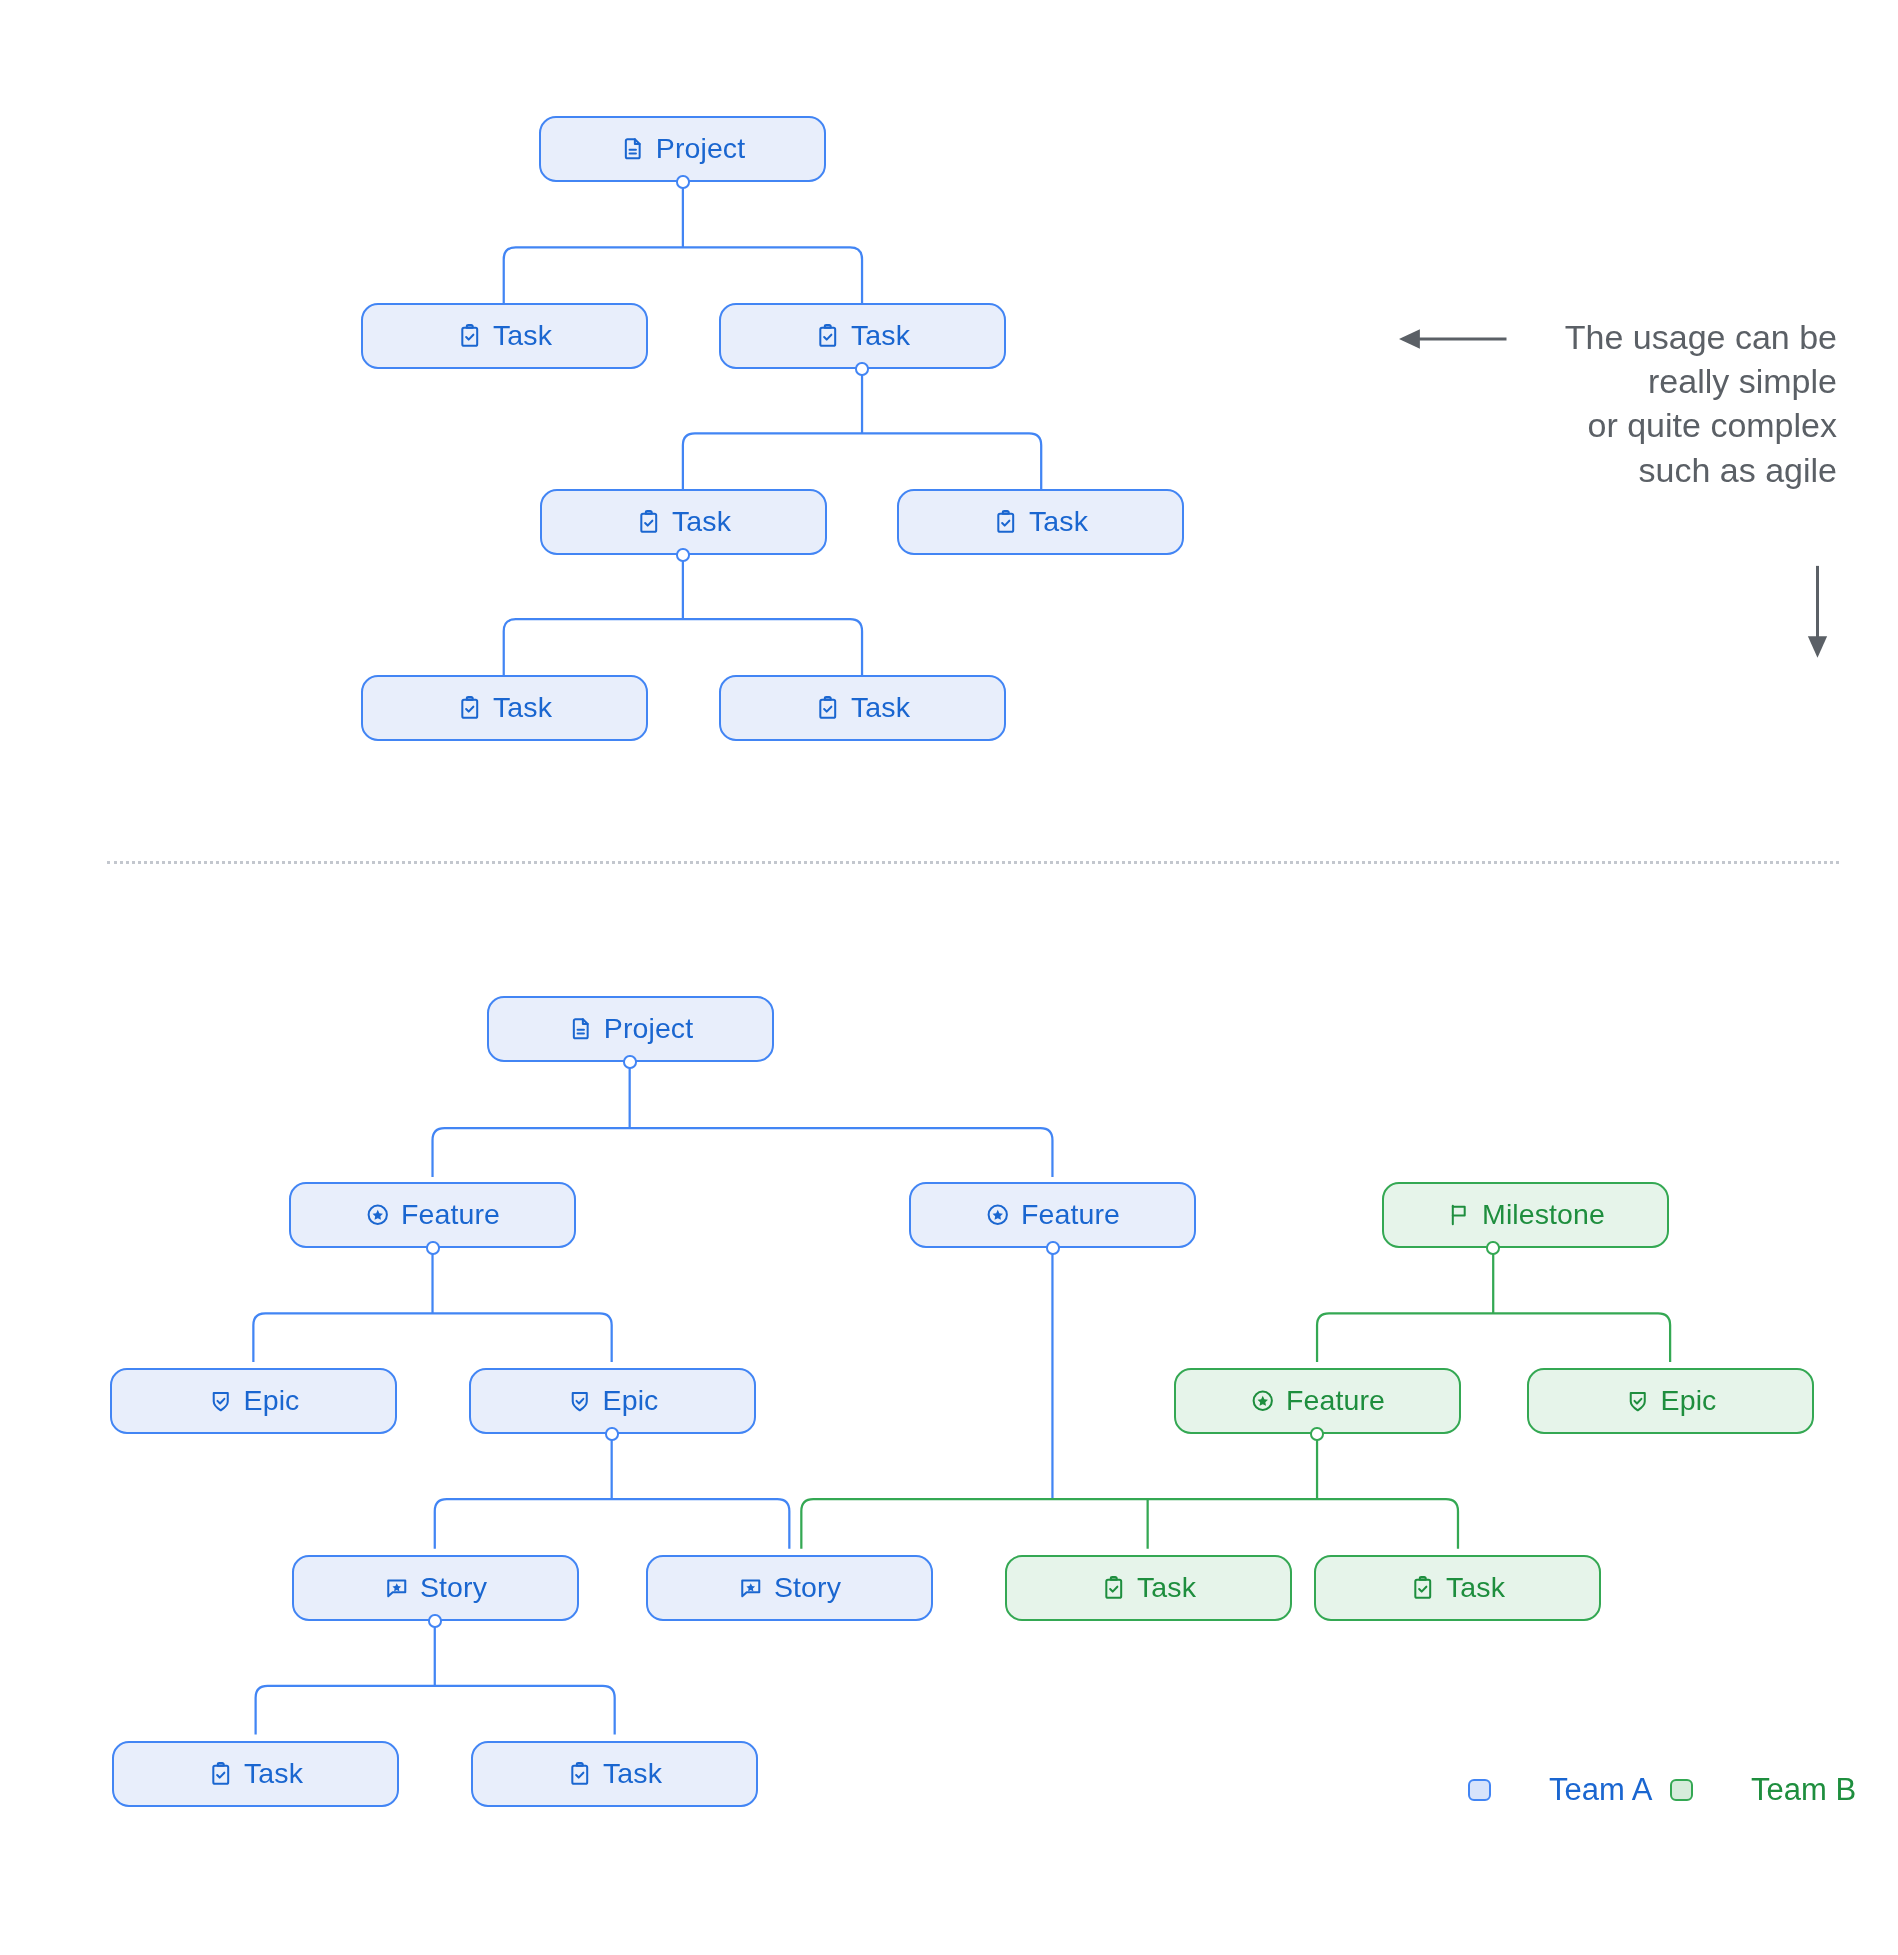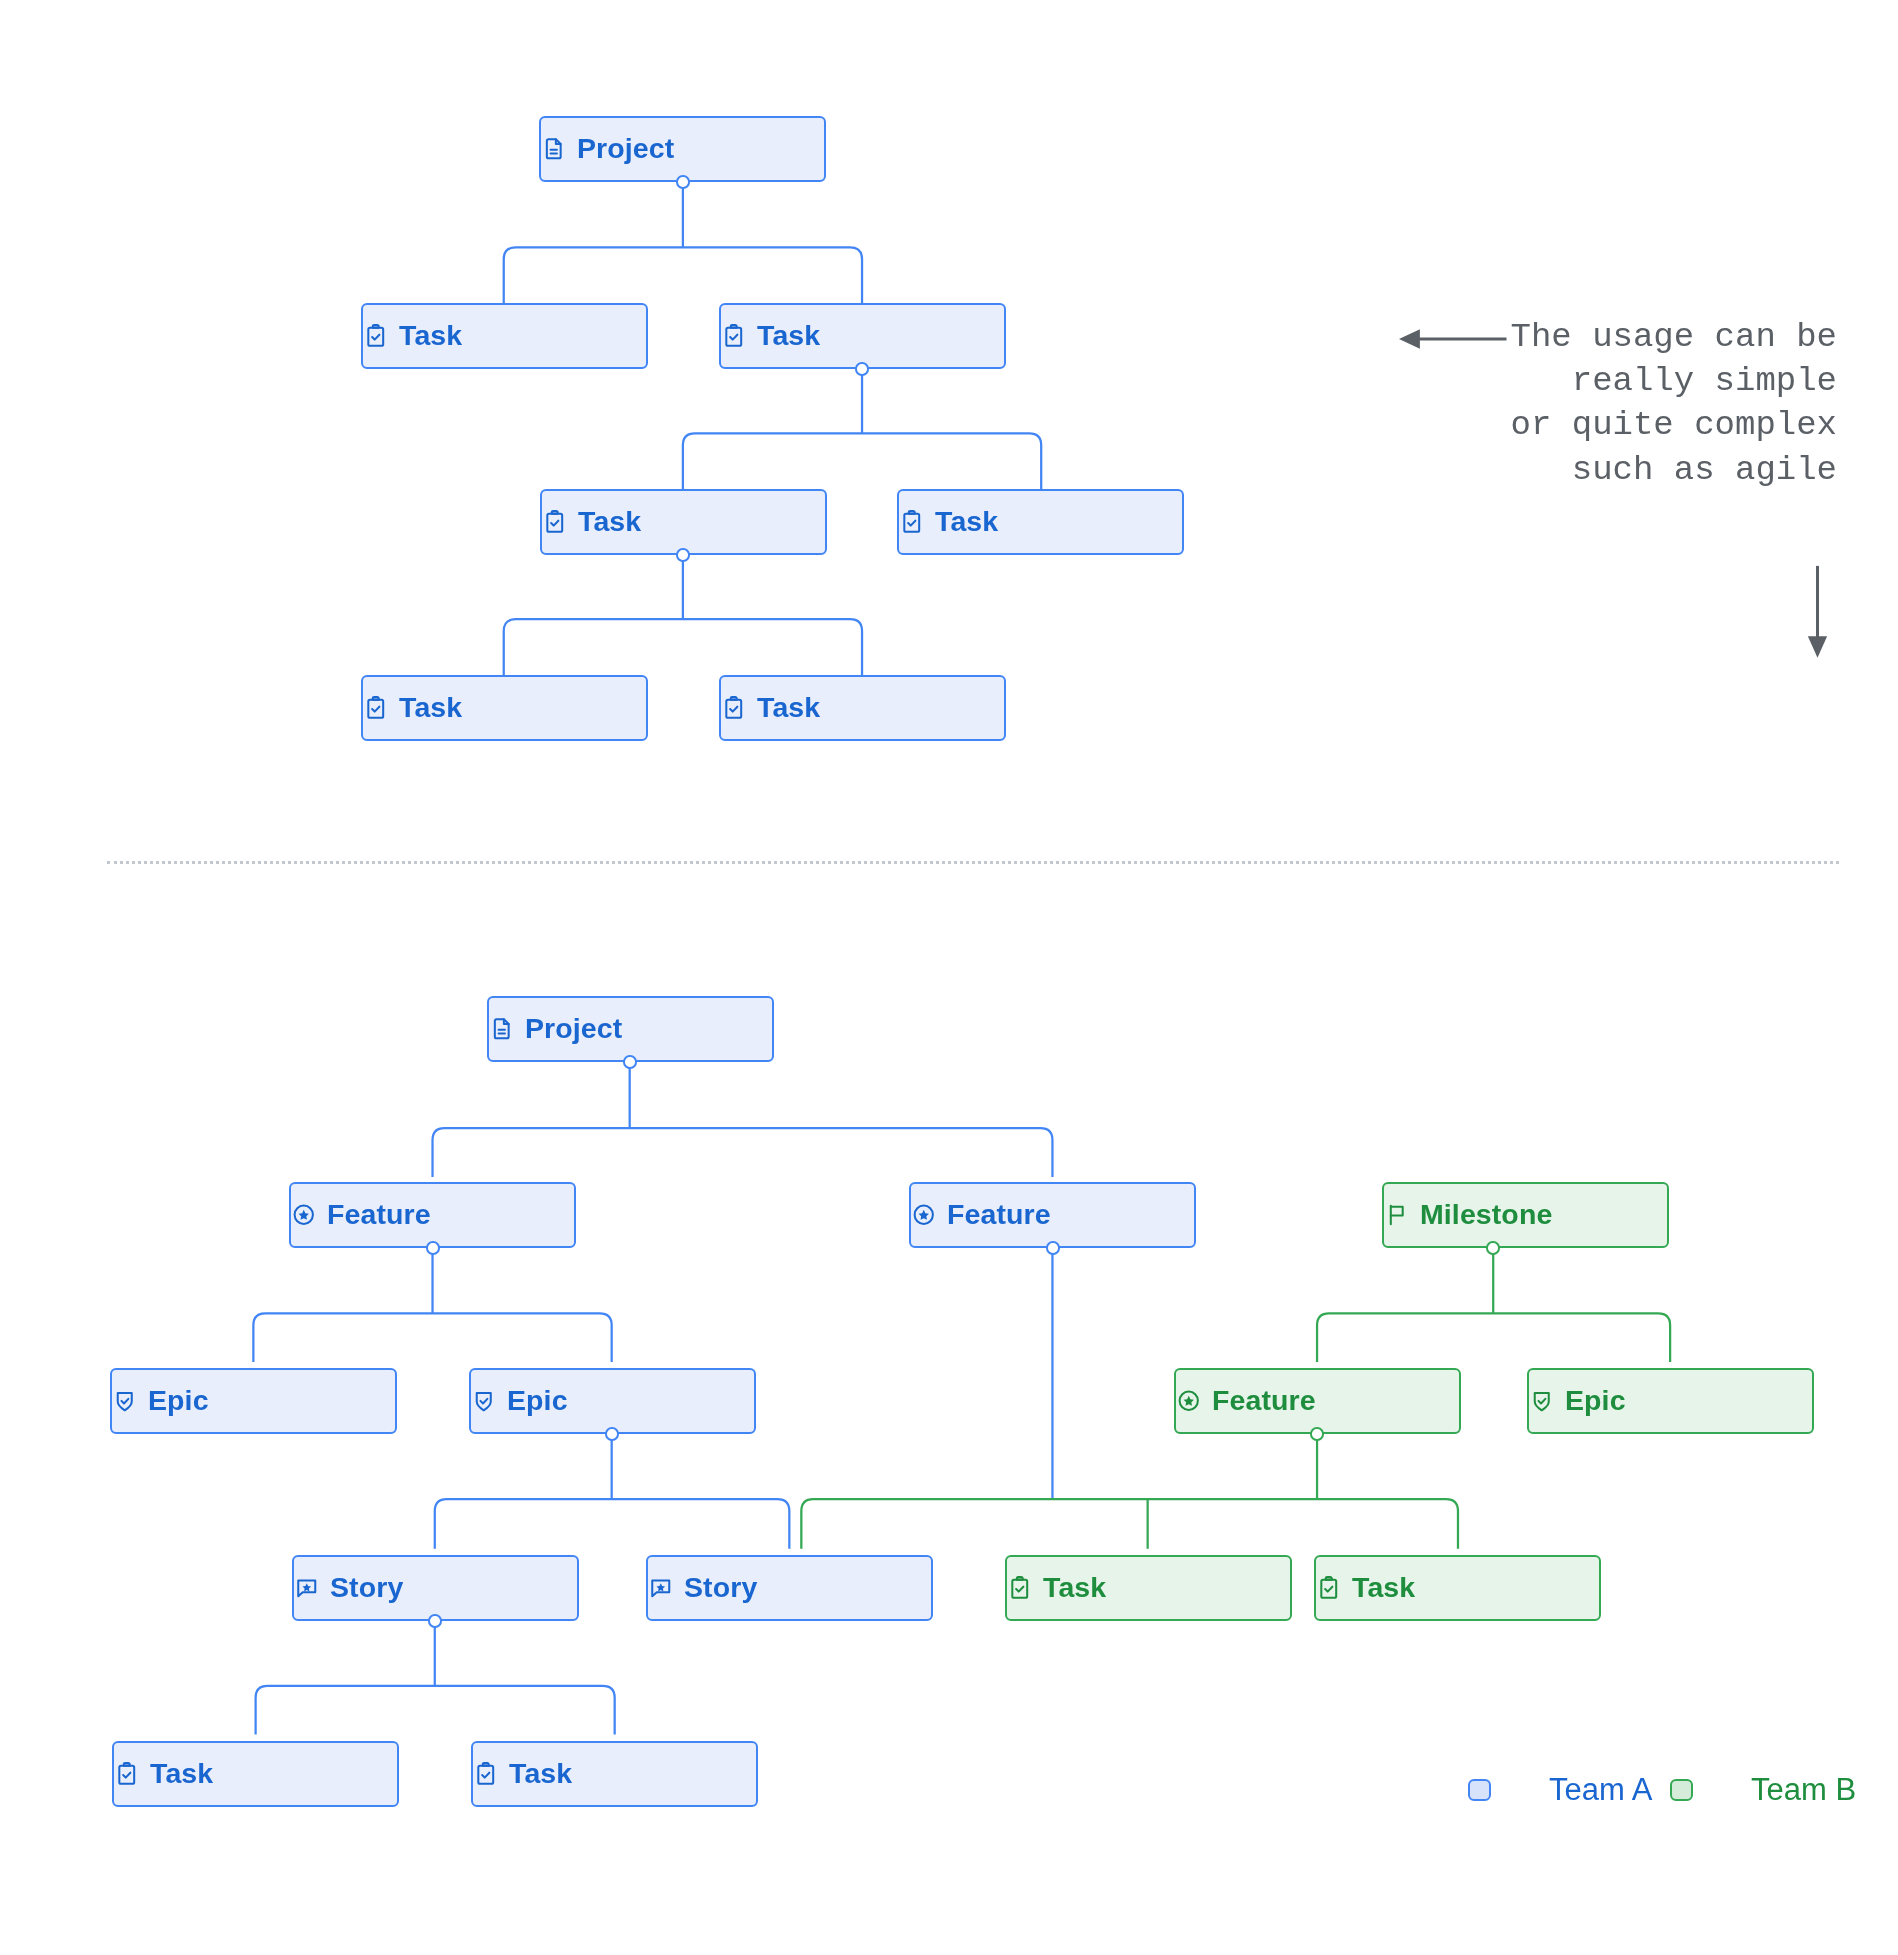--- a/index.html
+++ b/index.html
@@ -3,27 +3,27 @@
 <meta charset="utf-8">
 <style>
   html,body{margin:0;padding:0;background:#ffffff;}
   body{font-family:"Liberation Sans","DejaVu Sans",sans-serif;}
   #stage{position:relative;width:1898px;height:1955px;background:#fff;overflow:hidden;}
 
   
   .node{
     position:absolute;
     box-sizing:border-box;
-    display:flex;align-items:center;
+    display:flex;align-items:center;justify-content:center;
     gap:10.5px;
-    border-radius:6px;
+    border-radius:17px;
     border:2.2px solid #4285f4;
     background:#e8eefb;
     font-size:28.5px;
-    font-weight:700;
+    font-weight:400;
     color:#1a66d0;
     letter-spacing:0.1px;
     white-space:nowrap;
     z-index:3;
   }
   .node.green{
     border-color:#34a853;
     background:#e6f4ea;
     color:#1e8e3e;
   }
@@ -182,21 +182,21 @@
           <path d="M8.6 13.2l2.4 2.4 4.4-4.6"></path>
         </svg>
     </span>
     <span class="lbl">Task</span>
   </div>
 
   <svg class="anno-arrow-left" style="left:1396px;top:324px;width:112px;height:30px;" viewBox="0 0 150 40">
     <line x1="148" y1="20" x2="28" y2="20" stroke="#5b6066" stroke-width="4"></line>
     <polygon points="4,20 32,7 32,33" fill="#5b6066"></polygon>
   </svg>
-  <div class="anno" style="left:1492px;top:315px;width:345px;font-family:Liberation Mono, monospace;">The usage can be
+  <div class="anno" style="left:1492px;top:315px;width:345px;">The usage can be
 really simple
 or quite complex
 such as agile</div>
   <svg class="anno-arrow-down" style="left:1799px;top:564px;width:37px;height:97px;" viewBox="0 0 50 130">
     <line x1="25" y1="2" x2="25" y2="100" stroke="#5b6066" stroke-width="4"></line>
     <polygon points="25,126 12,97 38,97" fill="#5b6066"></polygon>
   </svg>
 
   <div class="divider" style="left:107px;top:861px;width:1732px;"></div>
 

